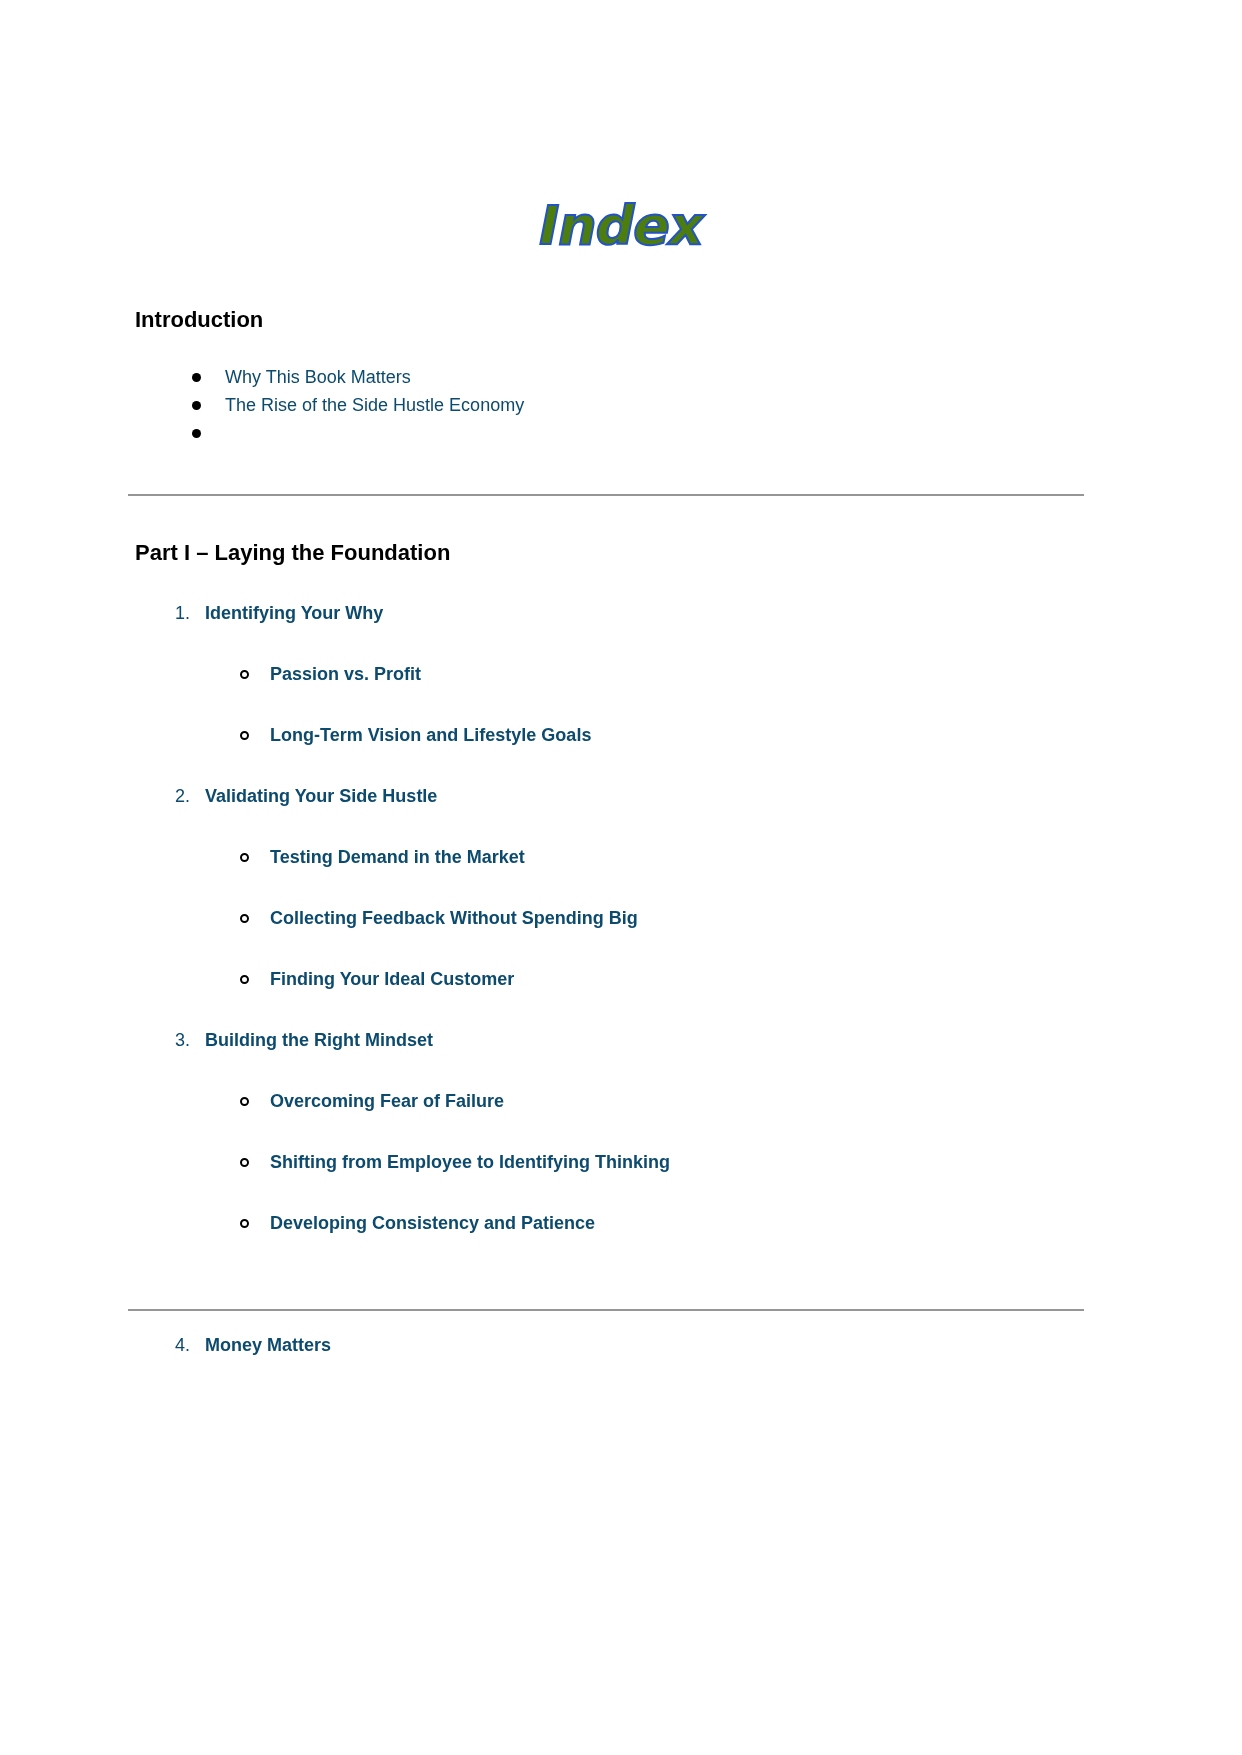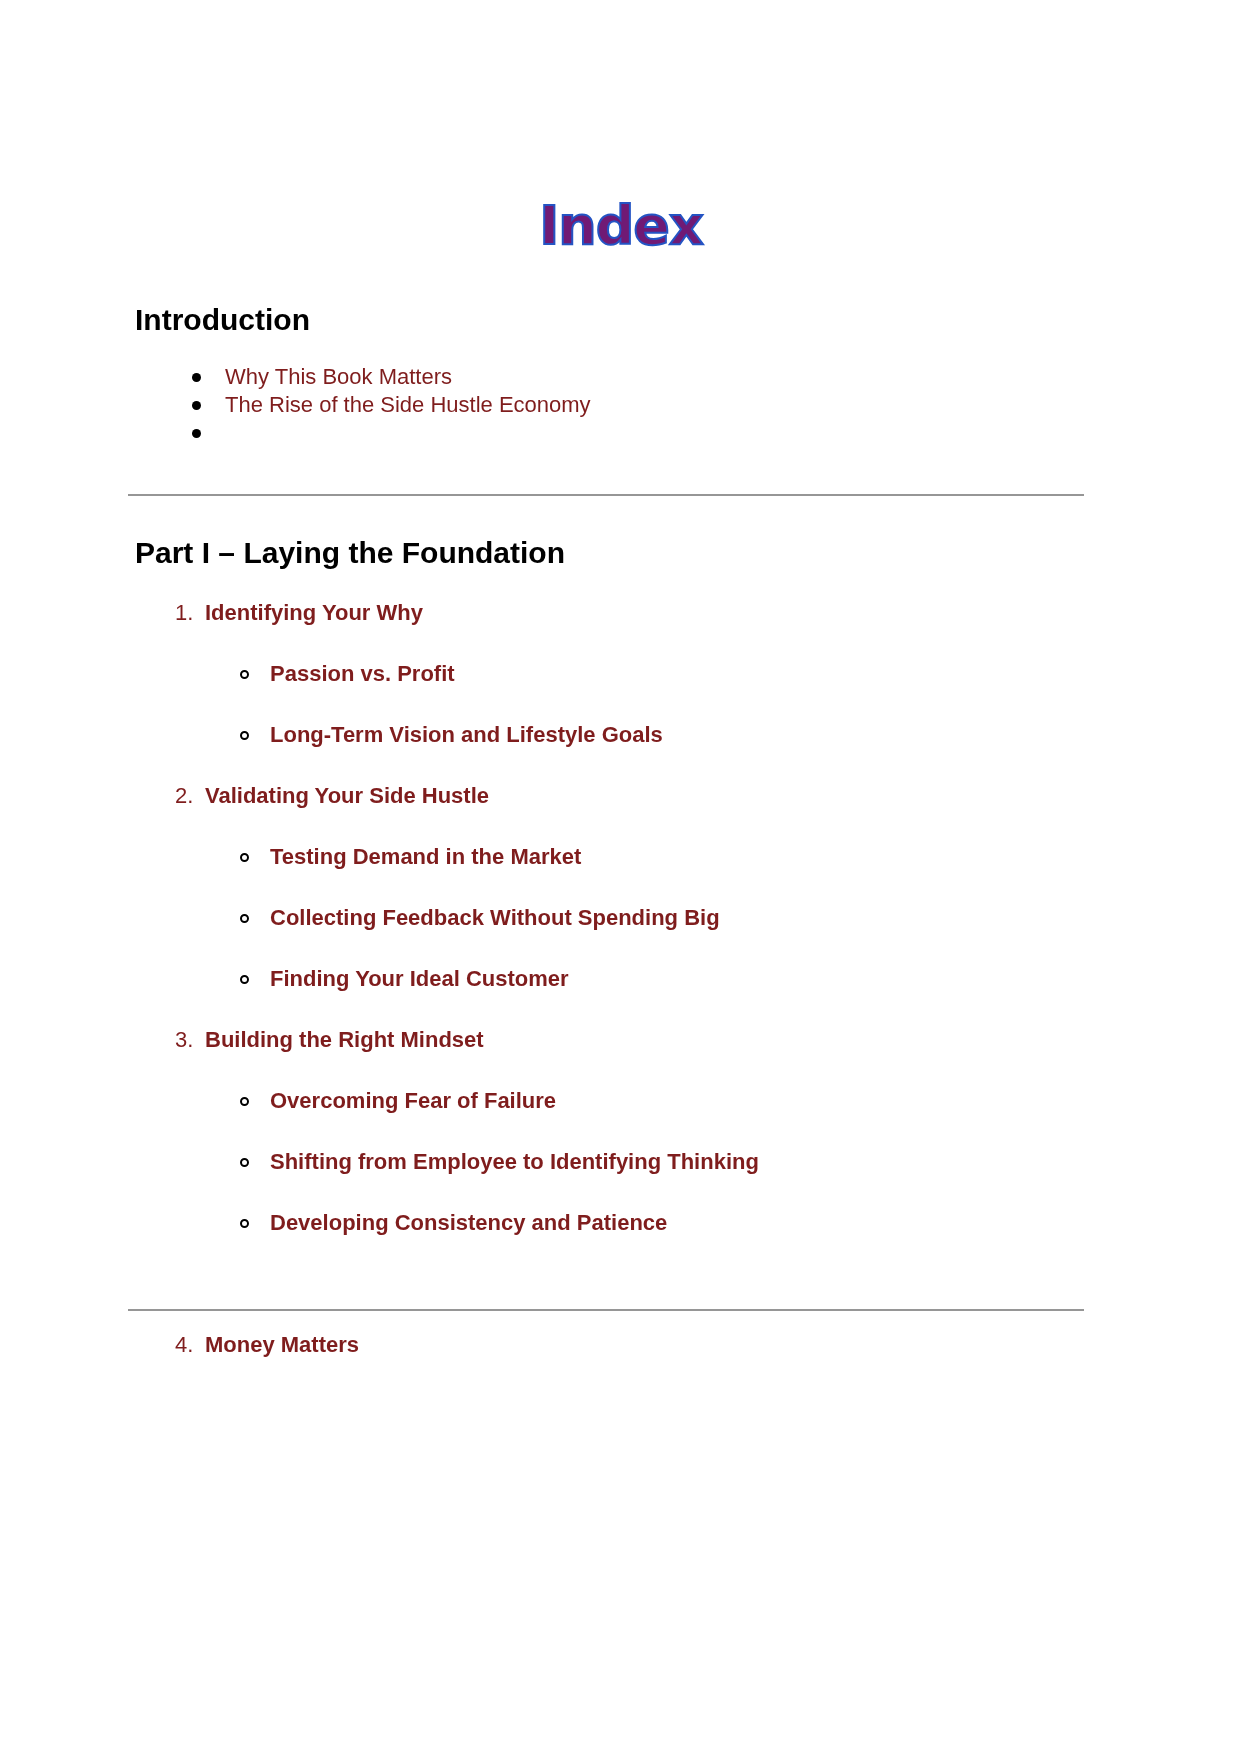--- a/index.html
+++ b/index.html
@@ -10,52 +10,53 @@
     background: #ffffff;
     overflow: hidden;
     font-family: "Liberation Sans", sans-serif;
     color: #000000;
   }
   .doc-title {
     margin: 196px 0 0 0;
     text-align: center;
     font-family: "DejaVu Sans", sans-serif;
     font-weight: bold;
+    font-style: italic;
     font-size: 54px;
     line-height: 60px;
     letter-spacing: -1px;
-    color: #701a75;
+    color: #4d7c0f;
     -webkit-text-stroke: 2px #2454c4;
   }
   .section-heading {
     margin: 0 0 0 135px;
-    font-size: 30px;
+    font-size: 22px;
     line-height: 39px;
     font-weight: bold;
     color: #000000;
   }
   .heading-intro { margin-top: 44px; }
   .heading-part1 { margin-top: 37px; }
   .heading-part2 { margin-top: 41px; }
 
   .rule {
     border: none;
     border-top: 2px solid #969696;
     margin: 0 0 0 128px;
     width: 956px;
   }
   .rule-1 { margin-top: 75px; }
   .rule-2 { margin-top: 72px; }
 
   .bullet-item, .num-item, .sub-item {
     position: relative;
     margin-left: 133px;
-    font-size: 22px;
+    font-size: 18px;
     line-height: 28px;
-    color: #7f1d1d;
+    color: #0c4a6e;
   }
   .bullet-item { padding-left: 92px; }
   .bullet-item.first { margin-top: 24px; }
   .disc {
     position: absolute;
     left: 59px; top: 10px;
     width: 9px; height: 9px;
     border-radius: 50%;
     background: #000000;
   }

